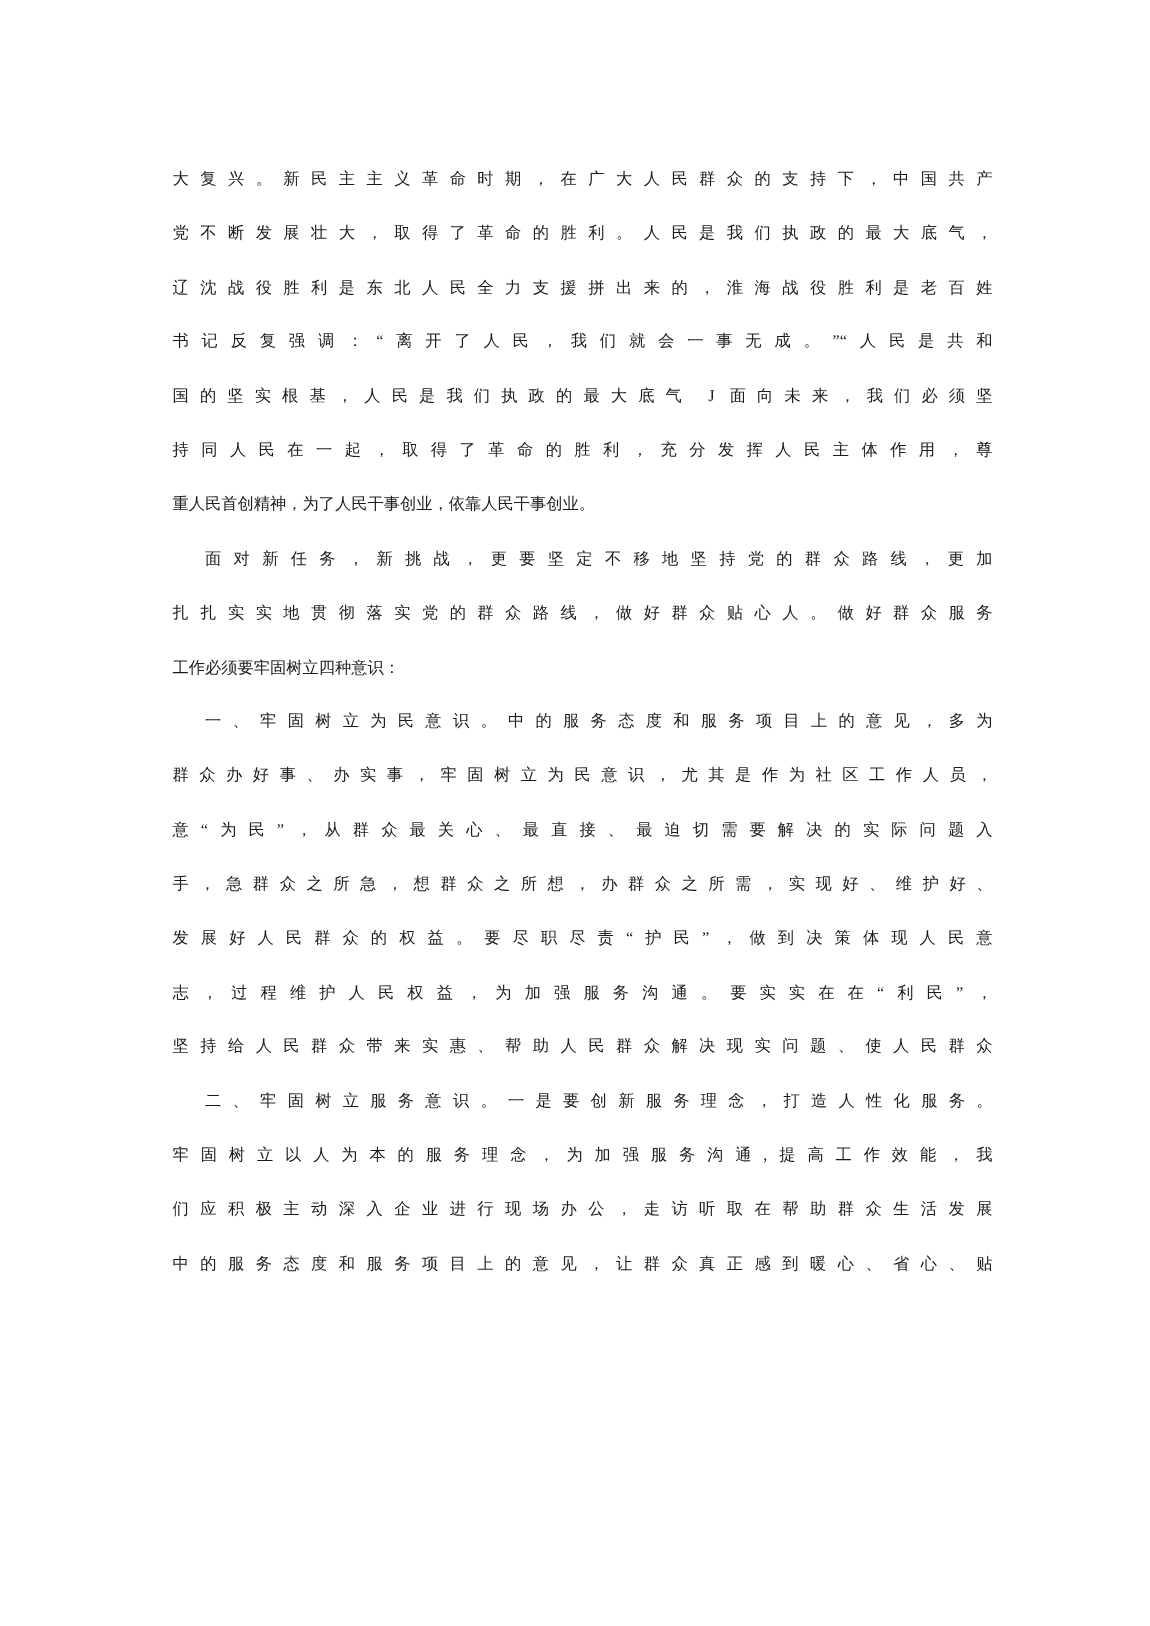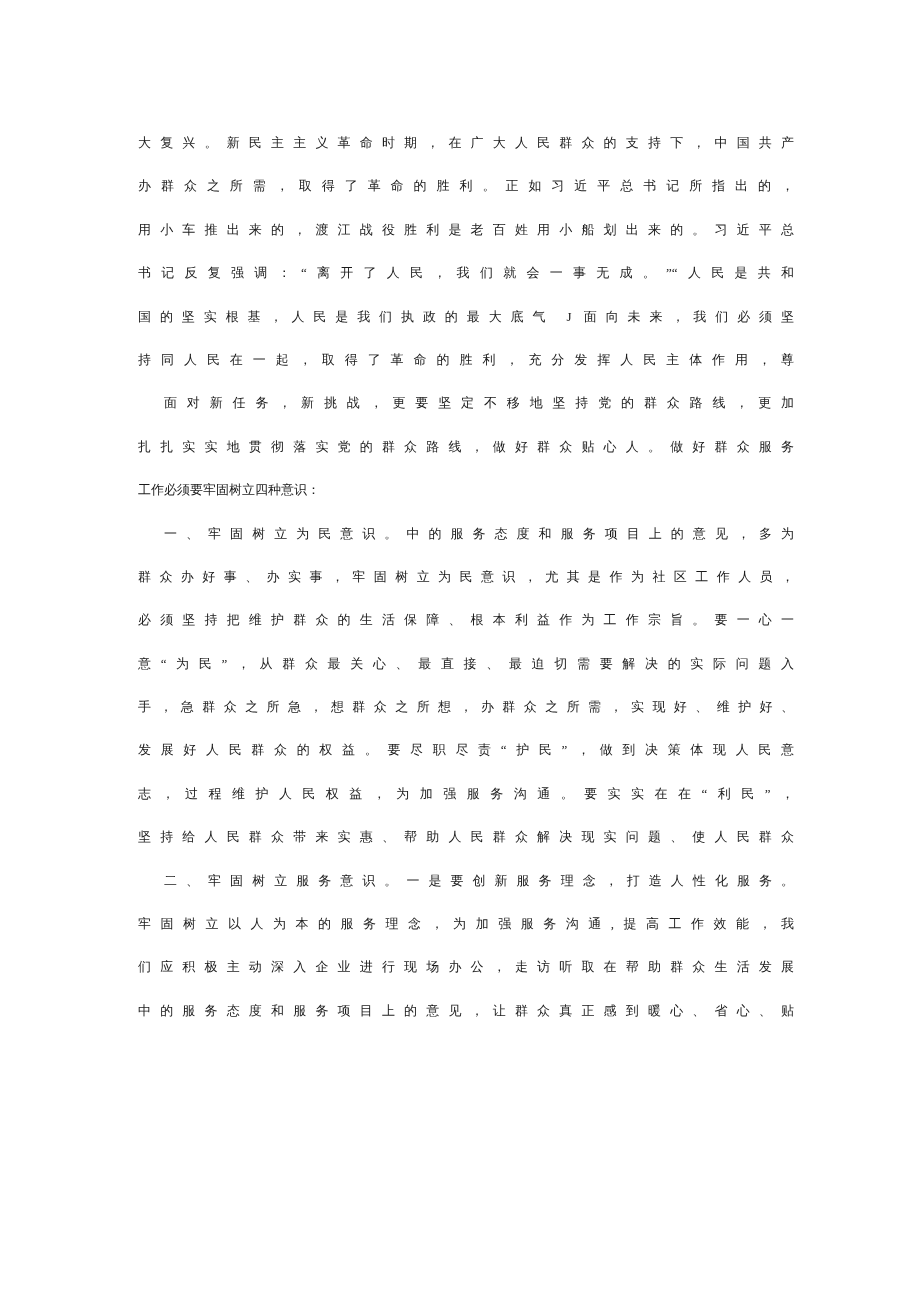--- a/index.html
+++ b/index.html
@@ -38,37 +38,37 @@
   .ind  { text-indent: 2em; }
 </style>
 </head>
 <body>
 
 <div class="page">
   <div class="doc">
 
     <div class="para">
       <div class="ln j">大复兴。新民主主义革命时期，在广大人民群众的支持下，中国共产</div>
-      <div class="ln j">办群众之所需，取得了革命的胜利。正如习近平总书记所指出的，</div>
-      <div class="ln j">用小车推出来的，渡江战役胜利是老百姓用小船划出来的。习近平总</div>
+      <div class="ln j">党不断发展壮大，取得了革命的胜利。人民是我们执政的最大底气，</div>
+      <div class="ln j">辽沈战役胜利是东北人民全力支援拼出来的，淮海战役胜利是老百姓</div>
       <div class="ln j">书记反复强调：“离开了人民，我们就会一事无成。”“人民是共和</div>
       <div class="ln j">国的坚实根基，人民是我们执政的最大底气 J 面向未来，我们必须坚</div>
       <div class="ln j">持同人民在一起，取得了革命的胜利，充分发挥人民主体作用，尊</div>
+      <div class="ln last">重人民首创精神，为了人民干事创业，依靠人民干事创业。</div>
     </div>
 
     <div class="para">
       <div class="ln j ind">面对新任务，新挑战，更要坚定不移地坚持党的群众路线，更加</div>
       <div class="ln j">扎扎实实地贯彻落实党的群众路线，做好群众贴心人。做好群众服务</div>
       <div class="ln last">工作必须要牢固树立四种意识：</div>
     </div>
 
     <div class="para">
       <div class="ln j ind">一、牢固树立为民意识。中的服务态度和服务项目上的意见，多为</div>
       <div class="ln j">群众办好事、办实事，牢固树立为民意识，尤其是作为社区工作人员，</div>
-      <div class="ln j">必须坚持把维护群众的生活保障、根本利益作为工作宗旨。要一心一</div>
       <div class="ln j">意“为民”，从群众最关心、最直接、最迫切需要解决的实际问题入</div>
       <div class="ln j">手，急群众之所急，想群众之所想，办群众之所需，实现好、维护好、</div>
       <div class="ln j">发展好人民群众的权益。要尽职尽责“护民”，做到决策体现人民意</div>
       <div class="ln j">志，过程维护人民权益，为加强服务沟通。要实实在在“利民”，</div>
       <div class="ln j">坚持给人民群众带来实惠、帮助人民群众解决现实问题、使人民群众</div>
     </div>
 
     <div class="para">
       <div class="ln j ind">二、牢固树立服务意识。一是要创新服务理念，打造人性化服务。</div>
       <div class="ln j">牢固树立以人为本的服务理念，为加强服务沟通,提高工作效能，我</div>

